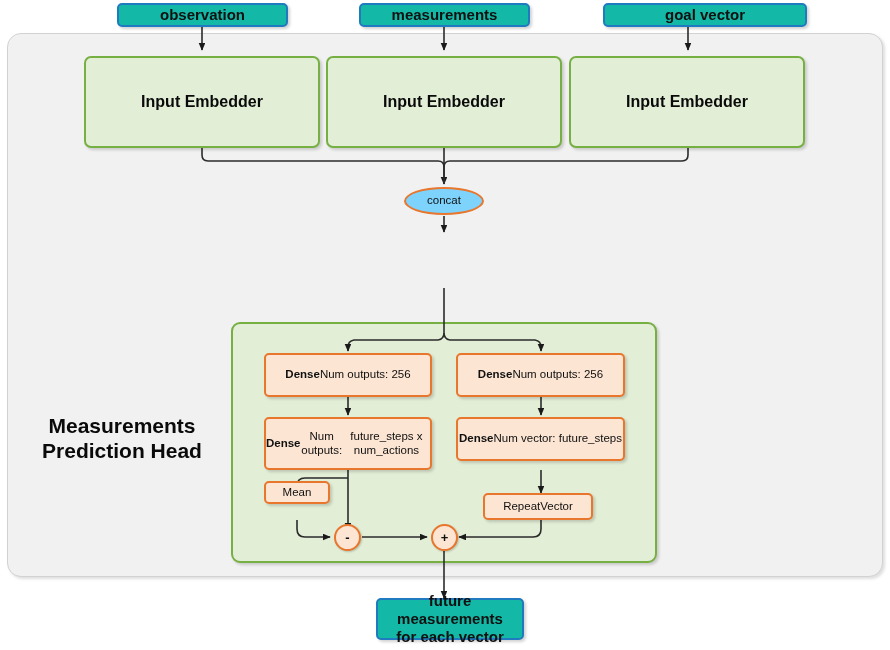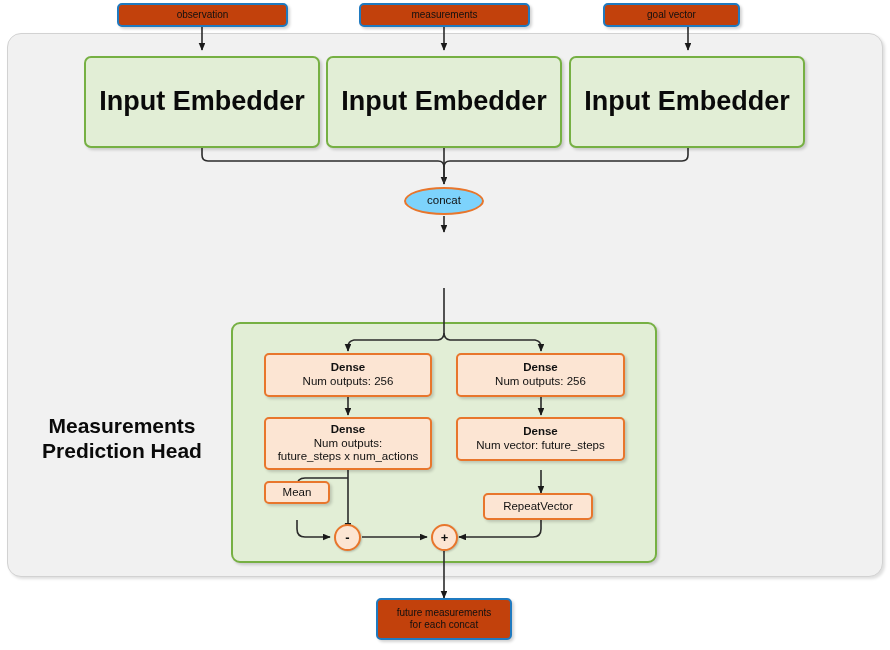--- a/index.html
+++ b/index.html
@@ -31,55 +31,56 @@
     left: 7px; top: 33px;
     width: 876px; height: 544px;
     background: #f1f1f1;
     border: 1px solid #d2d2d2;
     border-radius: 14px;
     box-shadow: 2px 2px 3px rgba(0,0,0,0.13);
   }
 
   
   .io-box {
-    background: #c2410c;
+    background: #14b8a6;
     border: 2px solid #1f7ac0;
     border-radius: 5px;
     color: #101010;
-    font-size: 10px;
+    font-size: 15px;
     box-shadow: 2px 2px 3px rgba(0,0,0,0.18);
+    font-weight: bold;
   }
 
   
   .green-box {
     background: #e2eed6;
     border: 2px solid #76b043;
     border-radius: 7px;
     color: #0a0a0a;
     box-shadow: 2px 2px 3px rgba(0,0,0,0.17);
   }
-  .embedder { font-size: 27px; font-weight: bold; }
+  .embedder { font-size: 16px; font-weight: bold; }
   .middleware { font-size: 23px; font-weight: bold; }
 
   
   .head-group {
     background: #e2eed6;
     border: 2px solid #76b043;
     border-radius: 9px;
     box-shadow: 2px 2px 3px rgba(0,0,0,0.17);
   }
 
   
   .orange-box {
     background: #fce5d3;
     border: 2px solid #e8762c;
     border-radius: 5px;
     color: #101010;
     font-size: 11.5px;
-    flex-direction: column;
+    flex-direction: row;
     box-shadow: 2px 2px 3px rgba(0,0,0,0.17);
   }
   .orange-box .ttl { font-weight: bold; }
 
   
   .ellipse {
     background: #7dd3fc;
     border: 2px solid #e8762c;
     border-radius: 50%;
     font-size: 11.5px;
@@ -164,21 +165,21 @@
       <path d="M444,551 L444,598" marker-end="url(#arrow)"></path>
     </g>
   </svg>
 
   <div class="node io-box" style="left:117px; top:3px; width:171px; height:24px;">
     <span>observation</span>
   </div>
   <div class="node io-box" style="left:359px; top:3px; width:171px; height:24px;">
     <span>measurements</span>
   </div>
-  <div class="node io-box" style="left:603px; top:3px; width:137px; height:24px;">
+  <div class="node io-box" style="left:603px; top:3px; width:204px; height:24px;">
     <span>goal vector</span>
   </div>
 
   <div class="node green-box embedder" style="left:84px; top:56px; width:236px; height:92px;">
     <span>Input Embedder</span>
   </div>
   <div class="node green-box embedder" style="left:326px; top:56px; width:236px; height:92px;">
     <span>Input Embedder</span>
   </div>
   <div class="node green-box embedder" style="left:569px; top:56px; width:236px; height:92px;">
@@ -220,18 +221,18 @@
     <span>RepeatVector</span>
   </div>
 
   <div class="node op-circle" style="left:334px; top:524px; width:27px; height:27px;">
     <span>-</span>
   </div>
   <div class="node op-circle" style="left:431px; top:524px; width:27px; height:27px;">
     <span>+</span>
   </div>
 
-  <div class="node io-box" style="left:376px; top:598px; width:136px; height:42px; flex-direction:column;">
+  <div class="node io-box" style="left:376px; top:598px; width:148px; height:42px; flex-direction:column;">
     <span>future measurements</span>
-    <span>for each concat</span>
+    <span>for each vector</span>
   </div>
 
 </div>
 
 </body></html>

